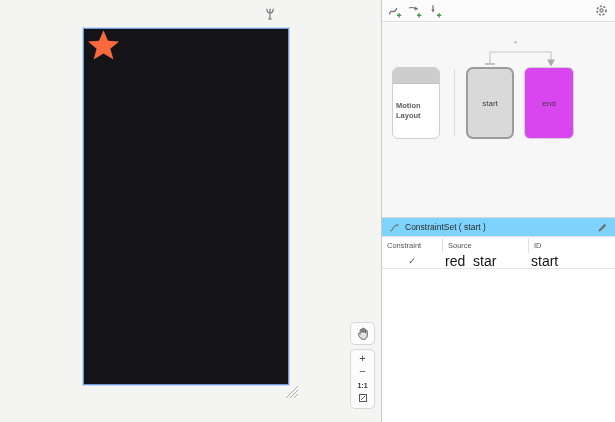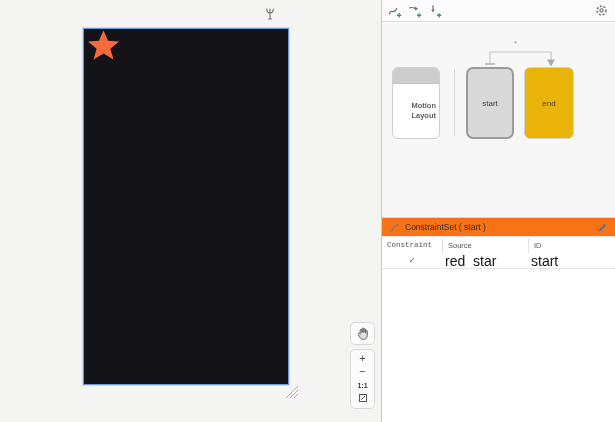--- a/index.html
+++ b/index.html
@@ -50,48 +50,48 @@
 
   .diagram { position:absolute; left:0; top:23px; width:233px; height:194px; background:#F7F7F7; }
 
   .ml-box {
     position:absolute; left:10px; top:44px; width:48px; height:72px;
     background:#FFFFFF; border:1px solid #CFCFCF; border-radius:6px; overflow:hidden;
     display:flex; flex-direction:column;
   }
   .ml-header { height:16px; background:#CDCDCD; border-bottom:1px solid #C2C2C2; }
   .ml-label {
-    flex:1; display:flex; align-items:center; justify-content:center; text-align:right;
+    flex:1; display:flex; align-items:center; justify-content:center; text-align:left;
     font-size:7.5px; font-weight:bold; color:#5F5F5F; line-height:1.35; padding:0 3px;
   }
   .overview-sep { position:absolute; left:72px; top:46px; width:1px; height:67px; background:#DADADA; }
   .state-box {
     position:absolute; top:44px; height:72px; border-radius:6px;
     display:flex; align-items:center; justify-content:center;
     font-size:8px; color:#3C3C3C;
   }
   .state-start { left:84px; width:48px; background:#D9D9D9; border:2px solid #9B9B9B; border-radius:7px; }
-  .state-end   { left:142px; width:50px; background:#eab308; border:1px solid #D2D2D2; }
+  .state-end   { left:142px; width:50px; background:#d946ef; border:1px solid #D2D2D2; }
   .transition-arrow { position:absolute; left:84px; top:10px; width:110px; height:38px; }
   .transition-marker { position:absolute; left:132px; top:16px; font-size:8px; color:#9B9B9B; }
 
   .cs-header {
     position:absolute; left:0; top:217px; width:233px; height:20px;
-    background:#f97316; border-top:1px solid #D6D6D6; border-bottom:1px solid #E2E2E2;
+    background:#7dd3fc; border-top:1px solid #D6D6D6; border-bottom:1px solid #E2E2E2;
     display:flex; align-items:center; padding:0 7px;
   }
   .cs-title { font-size:8.5px; color:#2B2B2B; margin-left:5px; }
   .cs-edit { margin-left:auto; width:12px; height:12px; display:flex; align-items:center; justify-content:center; cursor:pointer; }
 
   .cs-table { position:absolute; left:0; top:238px; width:233px; }
   .cs-row { display:flex; width:100%; }
   .cs-head { height:15px; }
   .cs-data { height:16px; border-bottom:1px solid #E6E6E6; cursor:default; }
   .cs-cell { overflow:hidden; white-space:nowrap; }
-  .c1 { width:60px;font-family:Liberation Mono, monospace; }
+  .c1 { width:60px; }
   .c2 { width:87px; }
   .c3 { flex:1; }
   .cs-head .cs-cell { font-size:7.5px; color:#555; line-height:15px; padding-left:5px; }
   .cs-head .c2, .cs-head .c3 { border-left:1px solid #E0E0E0; }
   .cs-data .cs-cell { font-size:14px; color:#141414; line-height:16px; }
   .cs-data .c1 { text-align:center; color:#555; font-size:9px; }
   .cs-data .c2 { padding-left:3px; }
   .cs-data .c3 { padding-left:2px; }
 </style>
 </head>

